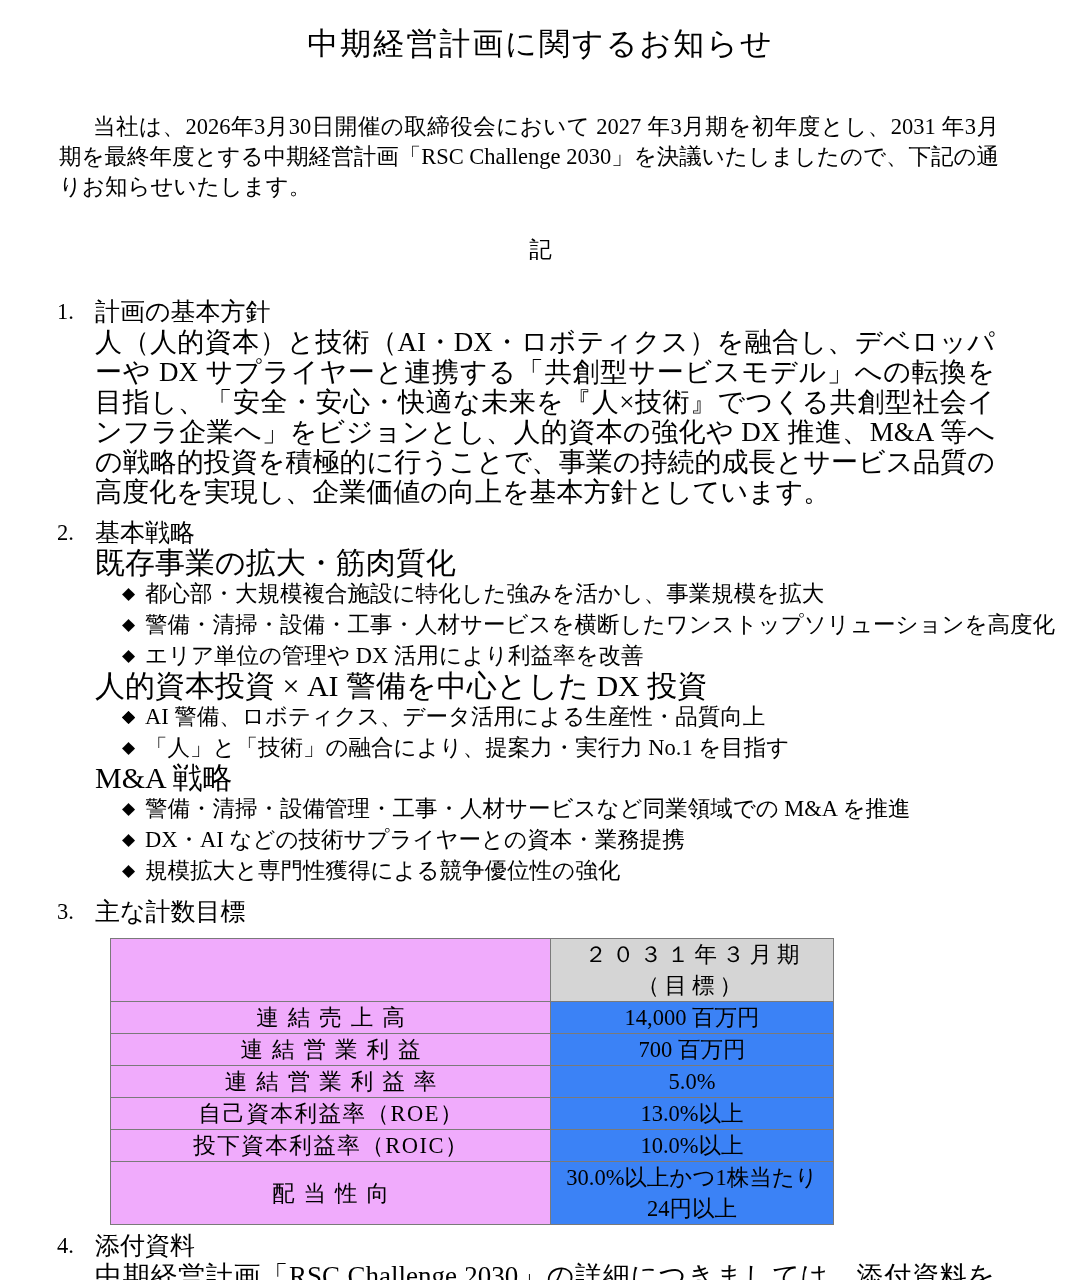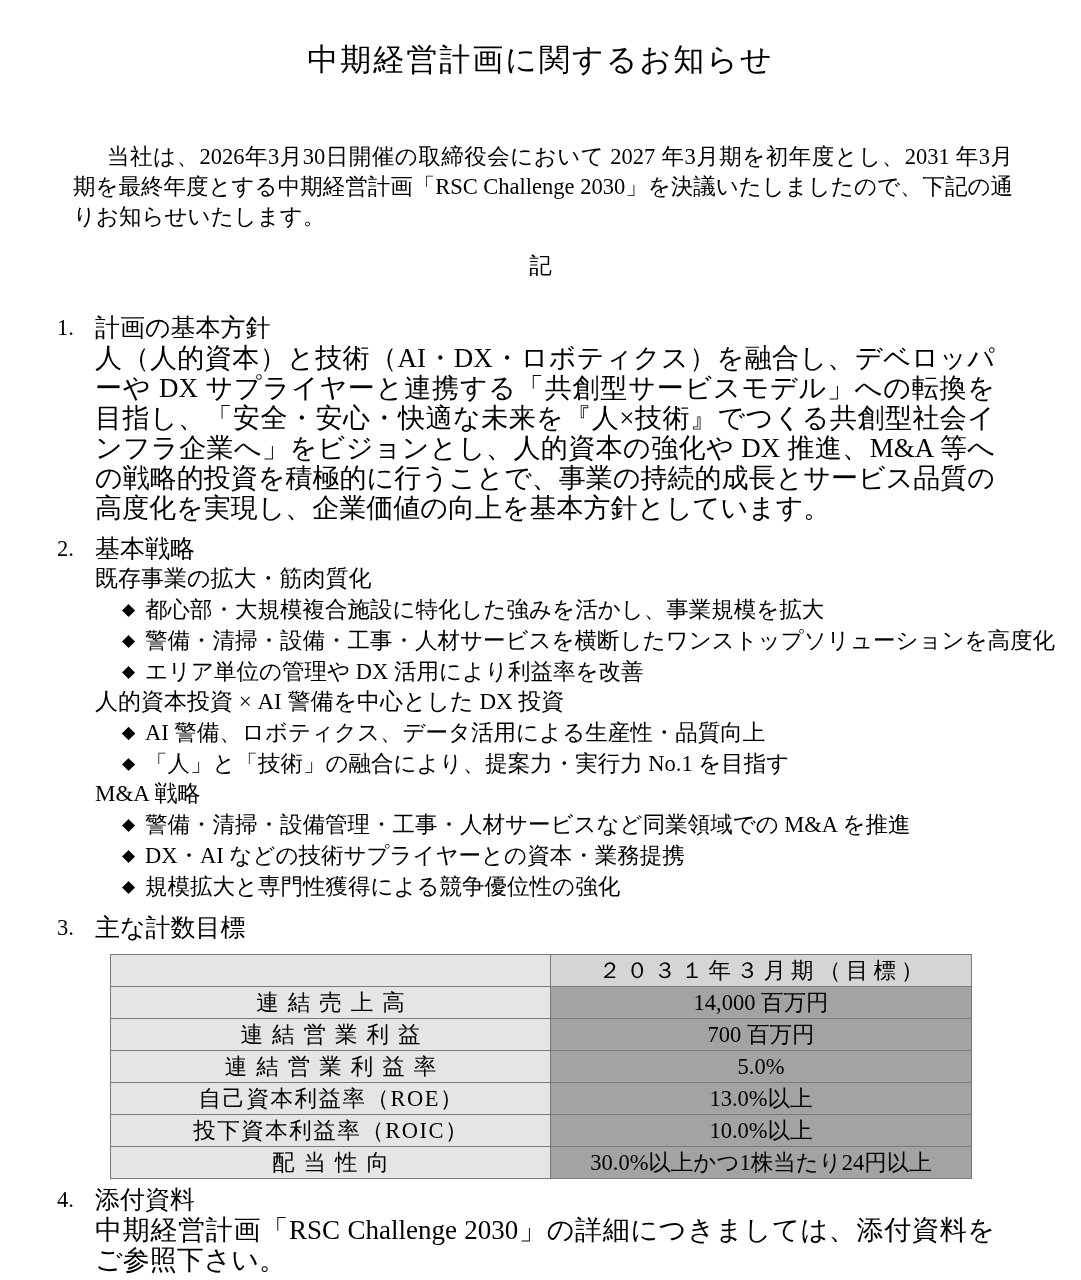--- a/index.html
+++ b/index.html
@@ -23,29 +23,29 @@
     box-sizing: border-box;
   }
 
   
   .doc-title {
     text-align: center;
     font-family: "DejaVu Sans", "Liberation Sans", sans-serif;
     font-size: 31px;
     font-weight: 400;
     letter-spacing: 2px;
-    margin: 16px;
+    margin: 0;
     padding-top: 23px;
     line-height: 1.3;
     white-space: nowrap;
   }
 
   
   .intro {
-    margin: 16px;
+    margin: 2px;
     padding: 0;
     position: absolute;
     left: 57px;
     top: 110px;
     width: 940px;
     font-size: 22.5px;
     line-height: 30px;
     text-indent: 34px;
     text-align: justify;
     letter-spacing: 0px;
@@ -86,21 +86,21 @@
     font-size: 25px;
     line-height: 30px;
   }
   .sec-body {
     font-size: 27px;
     line-height: 30px;
     text-align: justify;
     width: 900px;
   }
   .sec-sub {
-    font-size: 23px;
+    font-size: 30px;
     line-height: 30px;
   }
 
   .bullets {
     list-style: none;
     margin: 0;
     padding: 0;
   }
   .bullets li {
     position: relative;
@@ -121,44 +121,44 @@
   .gap-sm { height: 6px; }
   .gap-md { height: 11px; }
 
   
   .table-wrap {
     margin-top: 11px;
     padding-left: 15px;
   }
   table.kpi {
     border-collapse: collapse;
-    width: 862px;
+    width: 724px;
     table-layout: fixed;
     font-size: 22.5px;
     font-family: Liberation Serif, serif;
   }
   table.kpi td {
     border: 1px solid #7a7a7a;
     height: 31px;
     padding: 0 6px;
     vertical-align: middle;
   }
   table.kpi td.lbl {
-    background: #e5e5e5;
+    background: #f0abfc;
     width: 427px;
     text-align: center;
     letter-spacing: 9px;
     text-indent: 9px;
   }
   table.kpi td.lbl.tight {
     letter-spacing: 1.5px;
     text-indent: 1.5px;
   }
   table.kpi td.val {
-    background: #a3a3a3;
+    background: #3b82f6;
     text-align: center;
   }
   table.kpi tr.head td.lbl {
     letter-spacing: 0;
     text-indent: 0;
   }
   table.kpi tr.head td.val {
     background: #d5d5d5;
     letter-spacing: 5px;
     text-indent: 5px;

